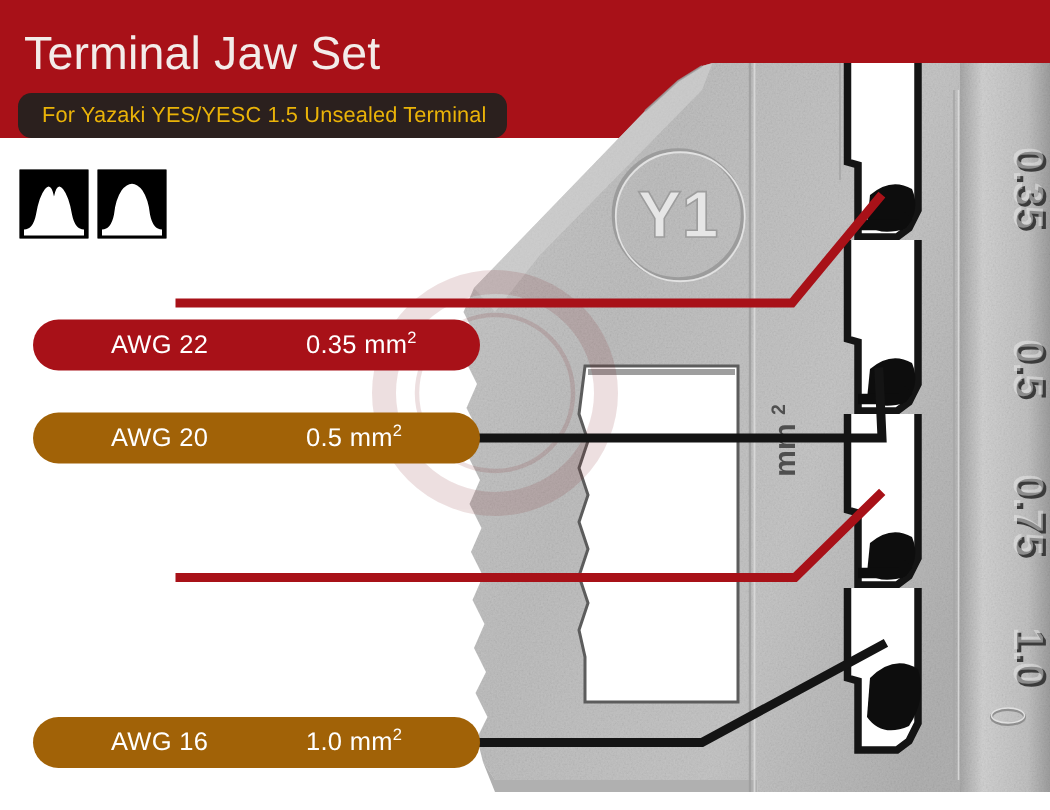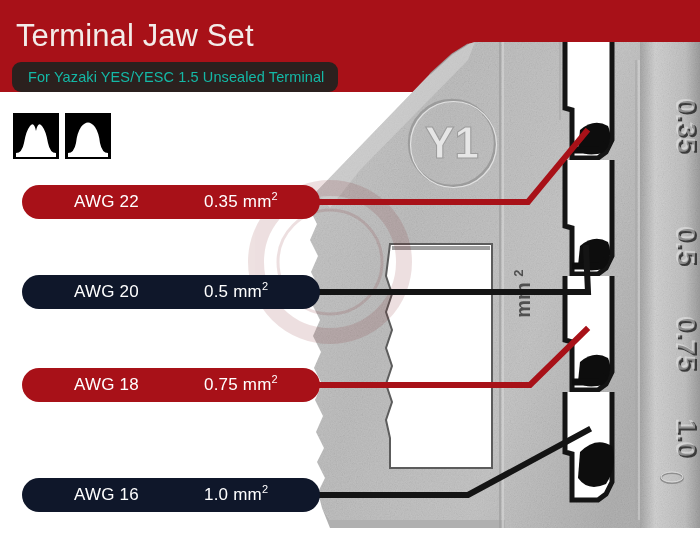--- a/index.html
+++ b/index.html
@@ -43,21 +43,21 @@
     height: 30px;
     padding: 0 14px 0 16px;
     background: #2b201e;
     border-radius: 9px 9px 9px 9px;
     display: flex;
     align-items: center;
     z-index: 10;
   }
   .subtitle-pill span {
     font-size: 14.5px;
-    color: #14b8a6;
+    color: #eab308;
     white-space: nowrap;
     letter-spacing: 0.1px;
   }
 
   
   .profile-icons {
     position: absolute;
     left: 13px;
     top: 113px;
     display: flex;
@@ -94,22 +94,22 @@
 
   
   .callout {
     position: absolute;
     height: 34px;
     border-radius: 17px;
     display: flex;
     align-items: center;
     z-index: 8;
   }
-  .callout.red  { background: #a81118; }
-  .callout.dark { background: #0f172a; text-align: right; }
+  .callout.red  { background: #a81118; margin-top: 28px; }
+  .callout.dark { background: #a16207; text-align: right; }
   .callout .awg {
     position: absolute;
     left: 52px;
     font-size: 17px;
     color: #ffffff;
     white-space: nowrap;
     letter-spacing: 0.2px;
   }
   .callout .area {
     position: absolute;
@@ -313,23 +313,19 @@
   <div class="callout red" style="left:22px; top:185px; width:298px;">
     <span class="awg">AWG 22</span>
     <span class="area"><span>0.35</span> <span>mm</span><sup>2</sup></span>
   </div>
 
   <div class="callout dark" style="left:22px; top:275px; width:298px;">
     <span class="awg">AWG 20</span>
     <span class="area"><span>0.5</span> <span>mm</span><sup>2</sup></span>
   </div>
 
-  <div class="callout red" style="left:22px; top:368px; width:298px;">
-    <span class="awg">AWG 18</span>
-    <span class="area"><span>0.75</span> <span>mm</span><sup>2</sup></span>
-  </div>
 
   <div class="callout dark" style="left:22px; top:478px; width:298px;text-decoration:underline;">
     <span class="awg">AWG 16</span>
     <span class="area"><span>1.0</span> <span>mm</span><sup>2</sup></span>
   </div>
 
 </div>
 
 </body></html>

